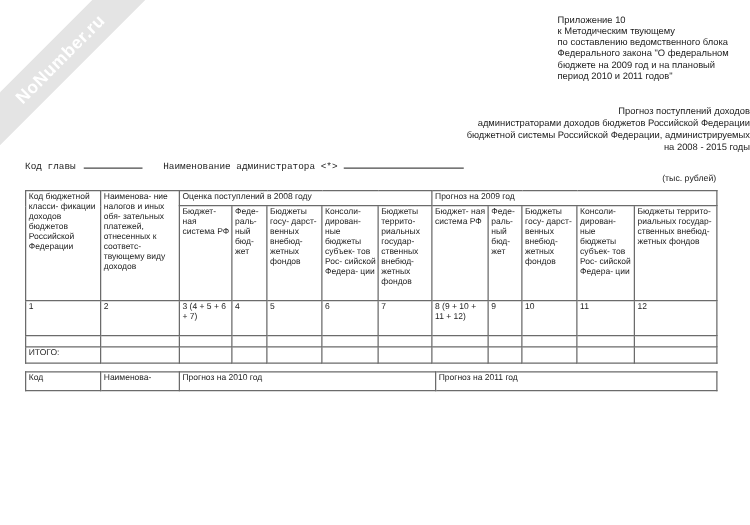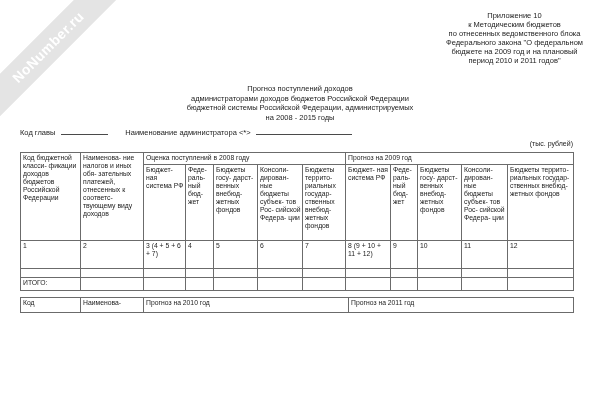--- a/index.html
+++ b/index.html
@@ -9,32 +9,32 @@
   }
   
   .watermark {
     position:absolute; left:-43px; top:32px; width:182px; height:30px;
     background:#e4e4e4; transform:rotate(-45deg);
     display:flex; align-items:center; justify-content:center;
     font-size:14px; font-weight:bold; color:#ffffff; letter-spacing:0.5px;
   }
   
   .appendix {
-    position:absolute; top:11px; right:17px; text-align:center;
+    position:absolute; top:11px; right:17px; text-align:left;
     font-size:7.5px; line-height:9px;
   }
   
   .title-block {
-    position:absolute; top:84px; left:0; width:100%; text-align:center;
+    position:absolute; top:84px; left:0; width:100%; text-align:right;
     font-size:7.5px; line-height:9.5px;
   }
   
   .formline {
     position:absolute; left:20px; top:127px; white-space:nowrap;
-    font-family:Liberation Sans, sans-serif; font-size:7.5px;
+    font-family:Liberation Mono, monospace; font-size:7.5px;
   }
   .blank { display:inline-block; border-bottom:1px solid #4a4a4a; height:7px; }
   .blank-code  { width:47px; margin-left:6px; margin-right:17px; }
   .blank-admin { width:96px; margin-left:5px; }
   .units {
     position:absolute; left:20px; top:140px; width:553px; text-align:right;
     font-size:7px;
   }
   table { border-collapse:collapse; table-layout:fixed; }
   .t1, .t2 { position:absolute; left:20px; width:553px; font-size:6.8px; line-height:8px; }
@@ -55,22 +55,22 @@
 <body>
 
 <div class="page">
 
   <div class="watermark">
     <span>NoNumber.ru</span>
   </div>
 
   <div class="appendix">
     <div>Приложение 10</div>
-    <div>к Методическим бюджетов</div>
-    <div>по отнесенных ведомственного блока</div>
+    <div>к Методическим твующему</div>
+    <div>по составлению ведомственного блока</div>
     <div>Федерального закона "О федеральном</div>
     <div>бюджете на 2009 год и на плановый</div>
     <div>период 2010 и 2011 годов"</div>
   </div>
 
   <div class="title-block">
     <div>Прогноз поступлений доходов</div>
     <div>администраторами доходов бюджетов Российской Федерации</div>
     <div>бюджетной системы Российской Федерации, администрируемых</div>
     <div>на 2008 - 2015 годы</div>

